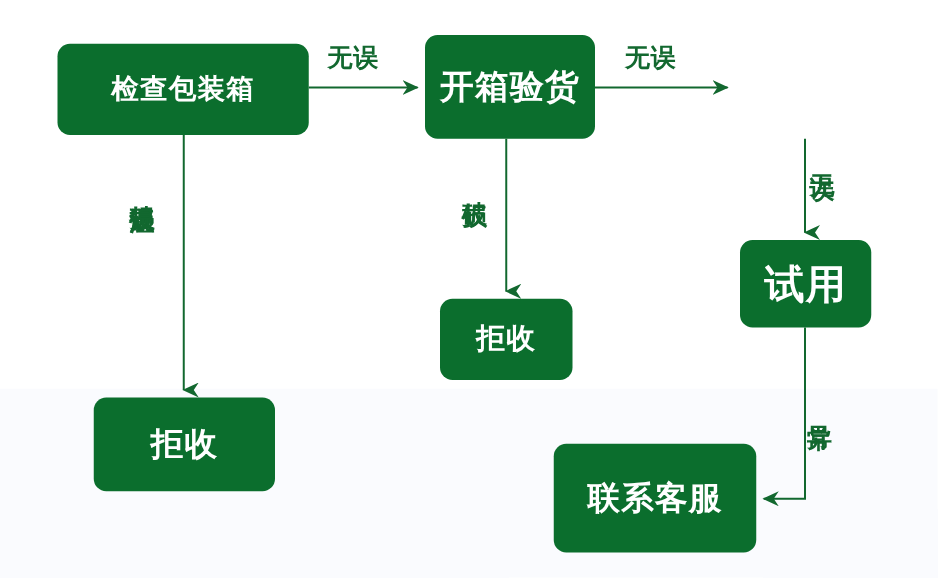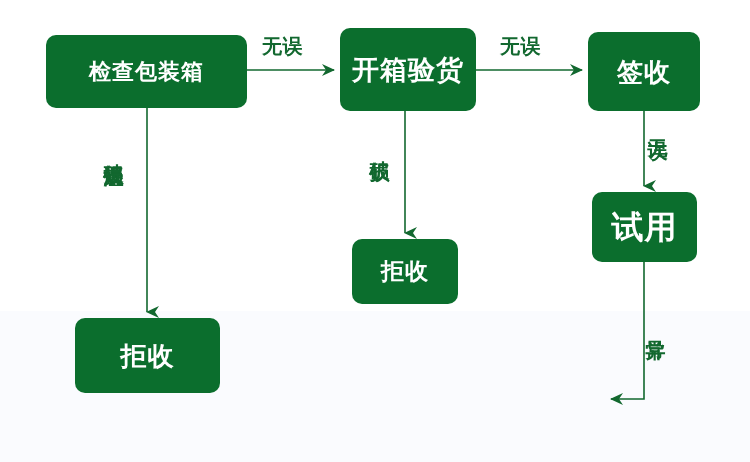--- a/index.html
+++ b/index.html
@@ -114,36 +114,36 @@
   </svg>
 
   <div class="node" style="left:46px; top:35px; width:201px; height:73px; font-size:22px;">
     <span>检查包装箱</span>
   </div>
 
   <div class="node" style="left:340px; top:28px; width:136px; height:83px; font-size:27px;">
     <span>开箱验货</span>
   </div>
 
-  <div class="node" style="left:588px; top:32px; width:112px; height:79px; font-size:26px;">
-    <span>签收</span>
-  </div>
 
   <div class="node" style="left:592px; top:192px; width:105px; height:70px; font-size:32px;">
     <span>试用</span>
   </div>
 
   <div class="node" style="left:75px; top:318px; width:145px; height:75px; font-size:26px;">
     <span>拒收</span>
   </div>
 
   <div class="node" style="left:352px; top:239px; width:106px; height:65px; font-size:23px;">
     <span>拒收</span>
   </div>
 
+  <div class="node" style="left:443px; top:355px; width:162px; height:87px; font-size:26px;">
+    <span>联系客服</span>
+  </div>
 
   <div class="edge-label" style="left:262px; top:36px;">无误</div>
 
   <div class="edge-label" style="left:500px; top:36px;">无误</div>
 
   <div class="edge-label vertical" style="left:104px; top:148px;">破损浸湿</div>
 
   <div class="edge-label vertical" style="left:370px; top:145px;">破损</div>
 
   <div class="edge-label vertical" style="left:648px; top:124px;">无误</div>

